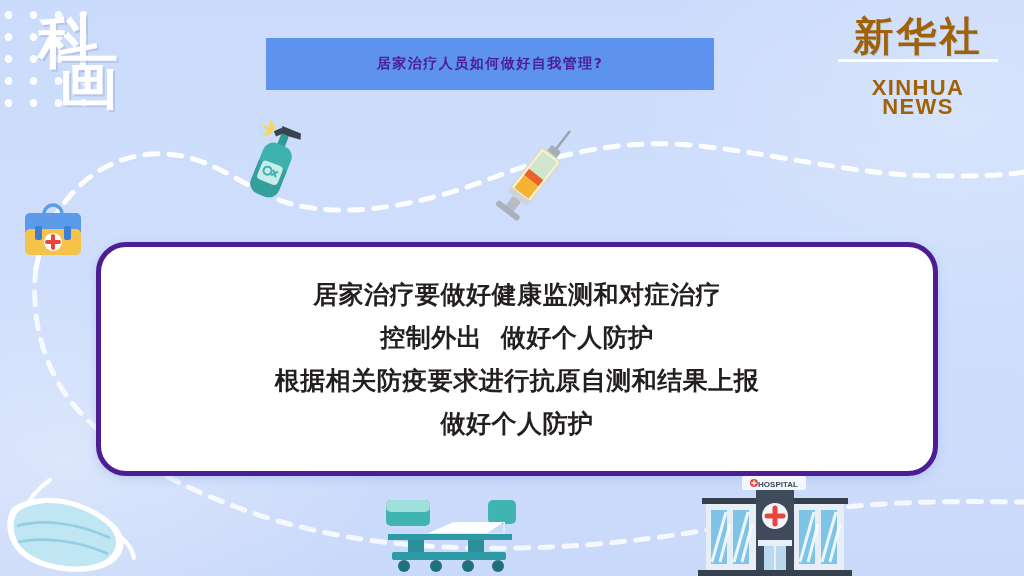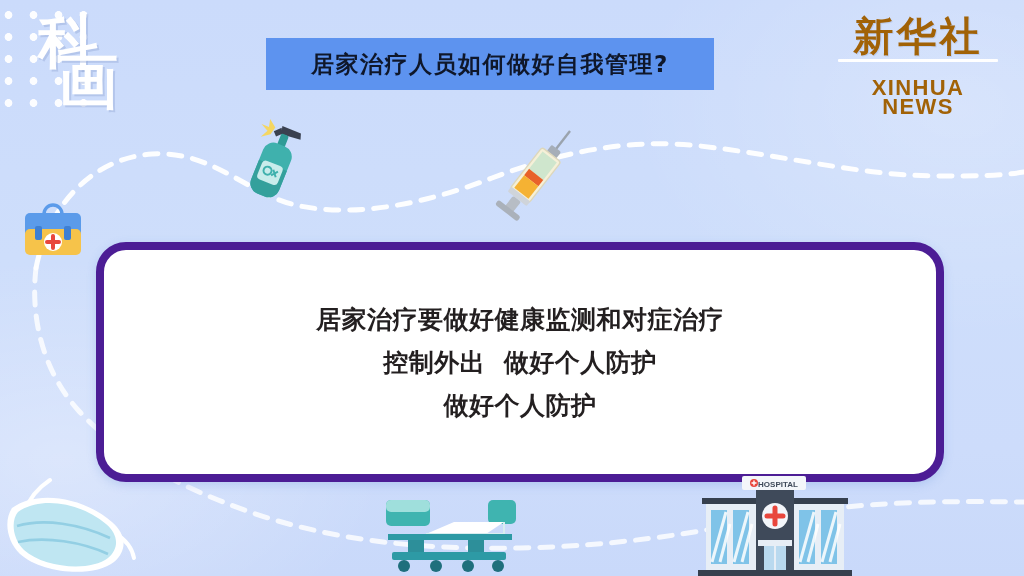--- a/index.html
+++ b/index.html
@@ -39,26 +39,26 @@
   .xinhua .cn{font-size:40px;font-weight:700;letter-spacing:3px;line-height:44px;
     font-family:"DejaVu Sans","Liberation Sans",sans-serif;
     text-shadow:1px 1px 0 rgba(150,170,215,.35);}
   .xinhua .rule{height:3px;background:#ffffff;margin:1px 2px 3px 2px;border-radius:1px;}
   .xinhua .en{font-size:22px;font-weight:700;letter-spacing:1.4px;
     line-height:19px;margin-top:16px;}
 
   
   .title-banner{position:absolute;left:266px;top:38px;width:448px;height:52px;
     background:#5d93ef;display:flex;align-items:center;justify-content:center;}
-  .title-banner .t{color:#0f172a;font-size:23px;font-weight:700;letter-spacing:1.5px;
+  .title-banner .t{color:#4c1d95;font-size:14px;font-weight:700;letter-spacing:1.5px;
     font-family:"DejaVu Sans","Liberation Sans",sans-serif;}
 
   
   .card{position:absolute;left:96px;top:242px;width:832px;height:224px;
-    background:#ffffff;border:8px solid #4c1d95;border-radius:30px;
+    background:#ffffff;border:5px solid #4c1d95;border-radius:30px;
     box-shadow:0 3px 10px rgba(110,150,220,.28);
     display:flex;flex-direction:column;align-items:center;justify-content:center;}
   .card .line{color:#231f20;font-size:25px;line-height:43px;font-weight:700;
     letter-spacing:.5px;white-space:pre;
     font-family:"DejaVu Sans","Liberation Sans",sans-serif;}
 
   
   .ill{position:absolute;}
   #spray{left:232px;top:118px;width:76px;height:88px;}
   #syringe{left:486px;top:118px;width:104px;height:108px;}
@@ -97,20 +97,21 @@
     <div class="en">XINHUA NEWS</div>
   </div>
 
   <div class="title-banner">
     <div class="t">居家治疗人员如何做好自我管理?</div>
   </div>
 
   <div class="card">
     <div class="line">居家治疗要做好健康监测和对症治疗</div>
     <div class="line">控制外出  做好个人防护</div>
+    <div class="line">根据相关防疫要求进行抗原自测和结果上报</div>
     <div class="line">做好个人防护</div>
   </div>
 
   <svg class="ill" id="spray" viewBox="0 0 76 88">
     <g transform="rotate(22 38 44)">
       <path d="M36,6 L56,6 L58,12 L38,14 Z" fill="#3a4150"></path>
       <path d="M36,8 L30,14 L34,18 L39,13 Z" fill="#3a4150"></path>
       <path d="M30,10 L22,4 L24,12 L16,12 L24,16 L20,24 L28,18 Z" fill="#f7d55a" opacity=".95"></path>
       <rect x="38" y="13" width="8" height="13" rx="2" fill="#2f9b96"></rect>
       <rect x="27" y="24" width="30" height="54" rx="11" fill="#3fb1ad"></rect>

